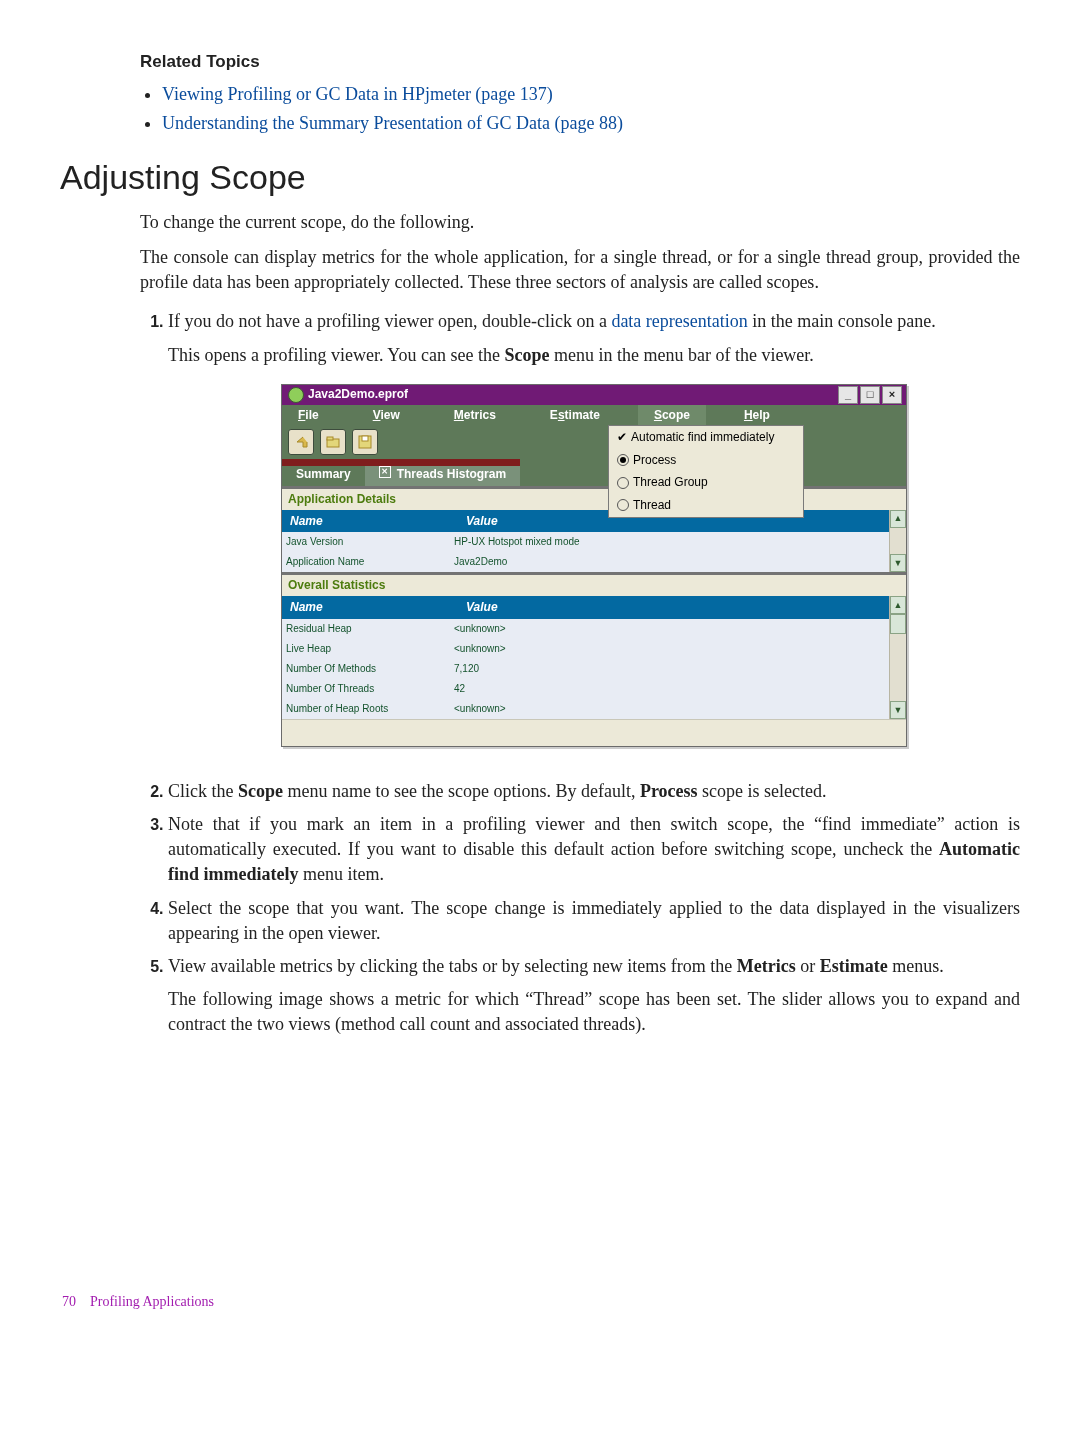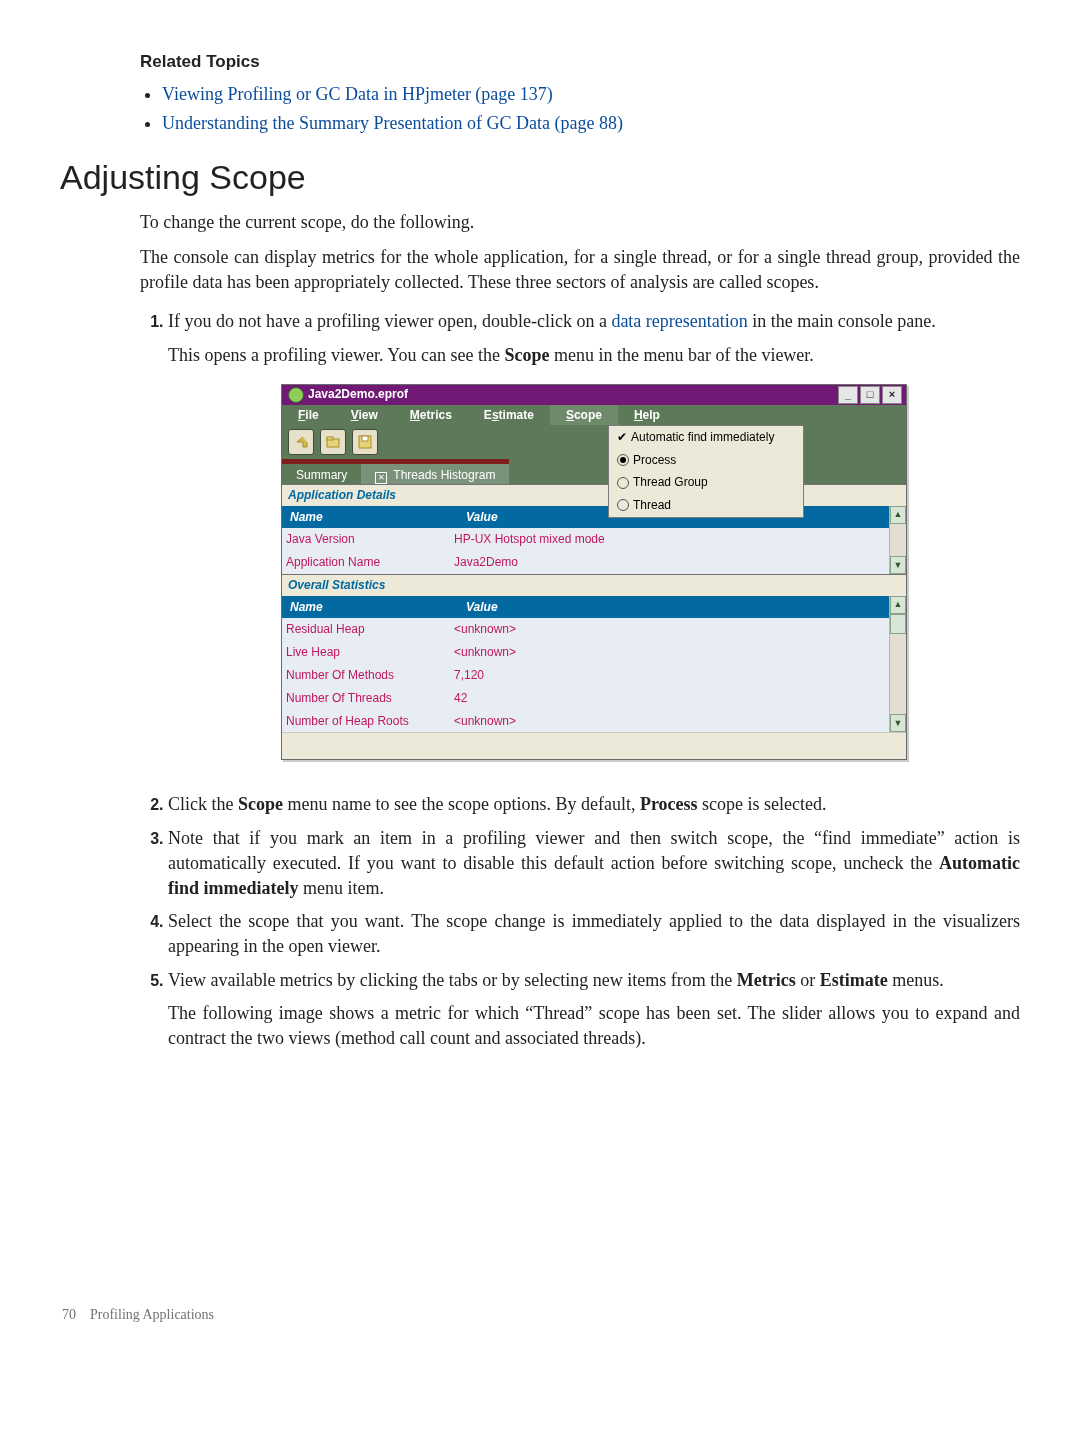--- a/index.html
+++ b/index.html
@@ -51,21 +51,21 @@
   ol.steps > li::marker {
     font-family: Arial, sans-serif;
     font-weight: bold;
     font-size: 16px;
   }
   .step-sub { margin-top: 8px; }
 
   
   .footer {
     font-size: 14px;
-    color: #737373;
+    color: #a21caf;
     margin-top: 240px;
     margin-left: 2px;
   }
 
   
   .win {
     width: 624px;
     margin: 16px auto 24px auto;
     border: 1px solid #6b6b6b;
     background: #ece9d8;
@@ -83,66 +83,66 @@
     width: 14px; height: 14px; border-radius: 50%;
     background: #8fce5a; border: 1px solid #3b5c2f; margin: 0 4px;
   }
   .titlebar .tb-title { flex: 1; font-weight: bold; font-size: 12px; }
   .sysbtns { display:flex; gap:2px; padding-right:2px; }
   .sysbtn {
     width: 18px; height: 16px; background:#e6e6e6; border:1px solid #888;
     display:flex; align-items:center; justify-content:center; font-size:11px;
     font-weight:bold; color:#222;
   }
-  .menubar, .scopedrop-row { background:#5e7959; color:#fff; display:flex; }
+  .menubar, .scopedrop-row { background:#5e7959; color:#fff; display:flex;gap:22px; }
   .menubar { height:20px; align-items:center; position: relative; }
   .menubar .mitem {
     padding: 0 16px; height: 20px; line-height:20px; font-size:12px; font-weight:bold;
   }
   .menubar .mitem.active { background:#6f8a6a; }
   .menubar .ul { text-decoration: underline; }
   .toolbar {
     display:flex; align-items:center; height:34px; padding-left:6px; background:#5e7959;
   }
   .tool {
     width:24px; height:24px; border:1px solid #3d4c3d; margin-right:6px;
     display:flex; align-items:center; justify-content:center; border-radius:3px;
     background:#e8e1c9; color:#555;
   }
   .tabsrow { background:#5e7959; display:flex; align-items:center; }
   .tab {
-    height:20px; padding:0 14px; display:flex; align-items:flex-end; color:#fff;
-    font-weight:normal; font-size:12px; border-top:5px solid #7f1d1d;
+    height:20px; padding:0 14px; display:flex; align-items:flex-start; color:#fff;
+    font-weight:bold; font-size:12px; border-top:7px solid #7f1d1d;
   }
   .tab.sel { background:#7a917a; }
   .tab .cb {
     width:10px;height:10px;border:1px solid #fff;margin-right:6px;display:inline-flex;
     align-items:center;justify-content:center;font-size:8px;
   }
   .scopedrop {
     position:absolute; left:326px; top:20px;
     background:#ece9d8; color:#000; border:1px solid #7a7a7a; width:194px;
     z-index:5; font-size:12px;
   }
   .scopedrop .row { display:flex;align-items:center;padding:3px 8px; }
   .scopedrop .row .mark{ width:14px; display:inline-block; }
   .radio {
     width:10px;height:10px;border:1px solid #555;border-radius:50%;
     display:inline-flex;align-items:center;justify-content:center;margin-right:4px;
   }
   .radio .dot{width:6px;height:6px;border-radius:50%;background:#000;}
   .section-bar {
-    background:#ece9d8; color:#0369a1; font-weight:bold; font-size:12px;
-    padding:2px 6px; border-top:1px solid #737373;font-style:italic;
+    background:#ece9d8; color:#4d7c0f; font-weight:bold; font-size:12px;
+    padding:2px 6px; border-top:3px solid #737373;
   }
   .hdr-row { background:#0369a1; color:#fff; display:flex; font-weight:bold;font-style:italic; }
   .hdr-row .col { padding:3px 8px; }
   .hdr-row .col.name{ width:160px; }
   .datagrid { background:#e8ecf4; }
-  .datarow { display:flex; padding:3px 0; font-size:12px; color:#be185d; }
+  .datarow { display:flex; padding:3px 0; font-size:10px; color:#14532d; }
   .datarow .col.name{ width:168px; padding-left:4px;}
   .datarow .col.value{ flex:1; }
   .gridwrap { display:flex; }
   .gridmain { flex:1; }
   .vscroll { width:16px; background:#e2dfd0; display:flex; flex-direction:column;
              border-left:1px solid #b8b5a3;}
   .vscroll .arrow{height:16px;background:#d8e6d8;border:1px solid #8aa385;
     display:flex;align-items:center;justify-content:center;font-size:9px;color:#2e5a2e;}
   .vscroll .track{flex:1;}
   .vscroll .thumb{height:18px;background:#d8e6d8;border:1px solid #8aa385;}

